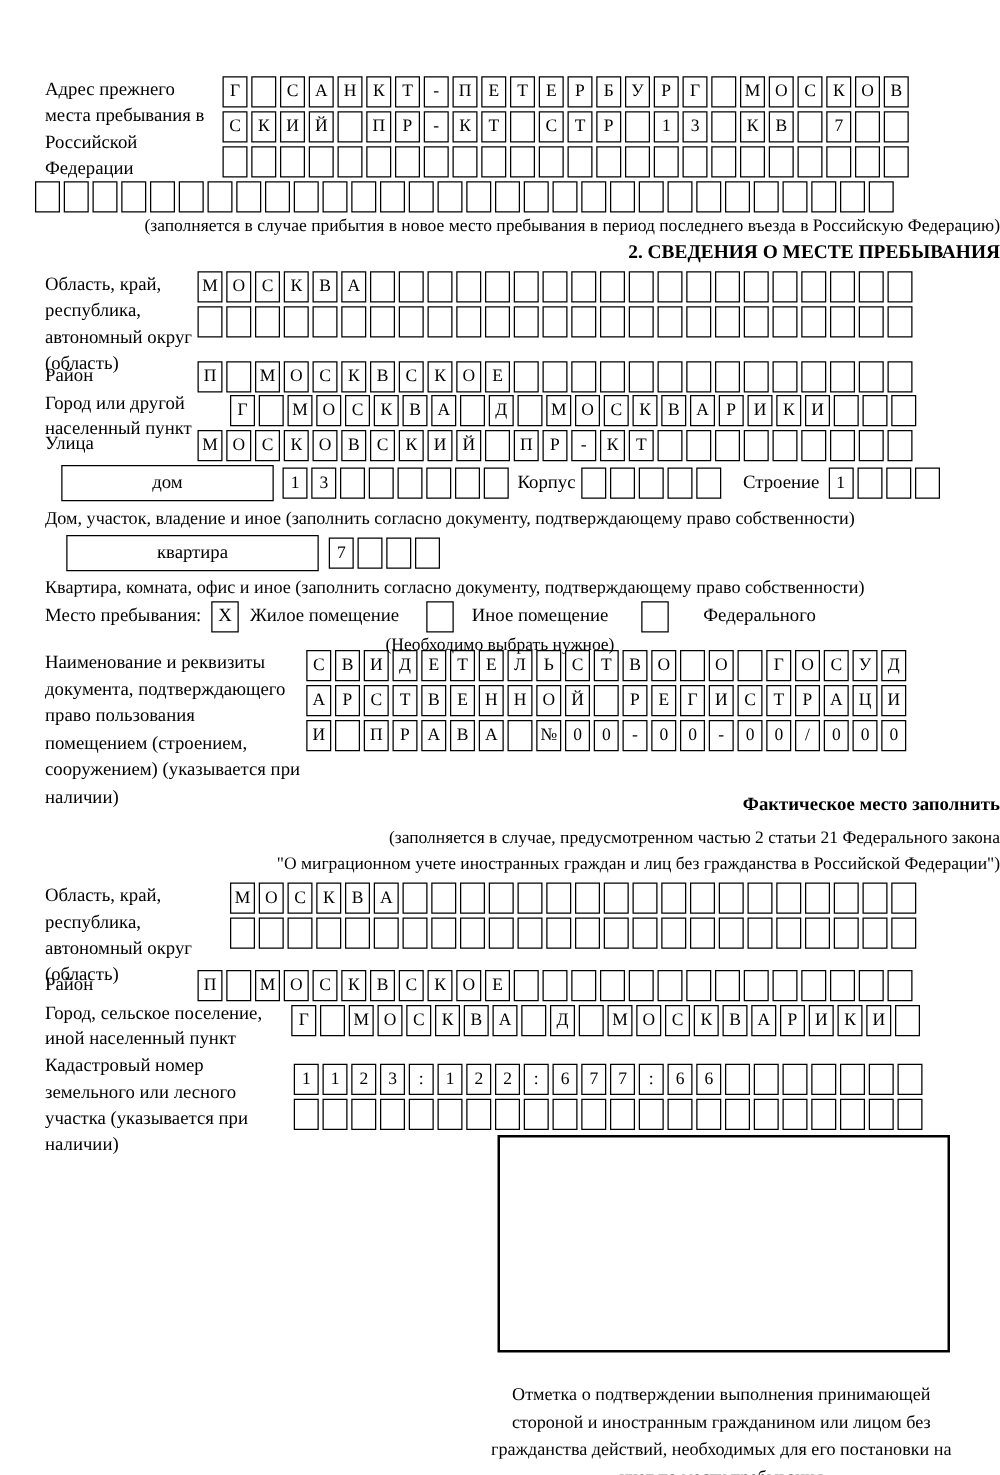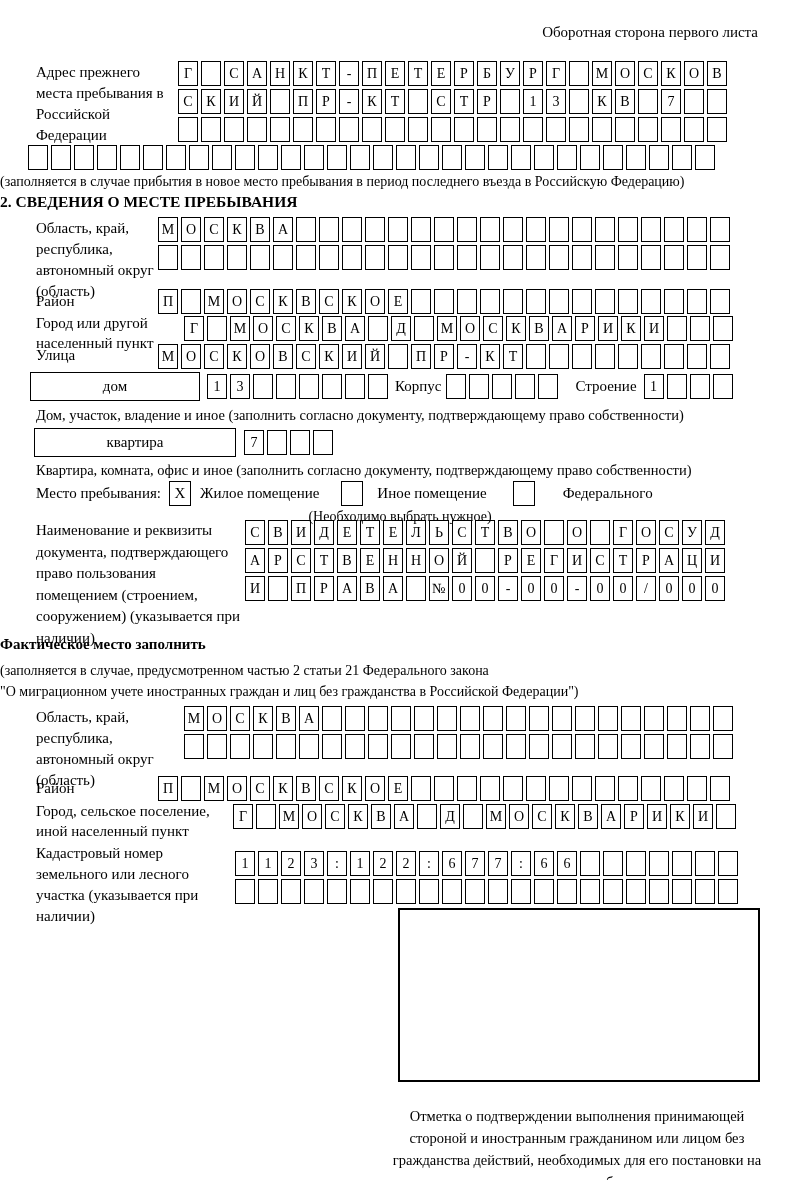--- a/index.html
+++ b/index.html
@@ -4,44 +4,43 @@
 <style>
   html,body { margin:0; padding:0; background:#fff; }
   .page {
     position:relative; width:800px; height:1180px; background:#ffffff;
     font-family:"Liberation Serif", serif; color:#000; overflow:hidden;
   }
   .b { position:absolute; }
   .lbl { font-size:15px; line-height:21px; }
   .cap { font-size:14px; line-height:18px; }
   .title { font-size:15.5px; font-weight:bold; }
-  .center { width:800px; left:0; text-align:left; }
+  .center { width:800px; left:0; text-align:right; }
   .cellrow { display:flex; }
   .cell {
     display:inline-block; width:18px; height:23px; margin-right:3px;
     border:1.5px solid #000; font-size:14px; line-height:23px;
     text-align:center; flex:0 0 auto;
   }
   .widebox {
     border:1.5px solid #000; height:27px; text-align:center;
-    font-size:15px; line-height:27px; flex:0 0 auto;
+    font-size:15px; line-height:27px; flex:0 0 auto;margin-left:19px;
   }
   .inlinerow { display:flex; align-items:center; }
   .checkbox {
     display:inline-block; width:20px; height:23px; border:1.5px solid #000;
     font-size:15px; line-height:23px; text-align:center; flex:0 0 auto;
   }
   .stampbox { border:2px solid #000; background:#fff; }
 </style>
 </head>
 <body>
 
 <div class="page">
 
-  <div class="b lbl" style="top:22px; right:42px;">Оборотная сторона первого листа</div>
 
   <div class="b lbl" style="top:62px; left:36px; width:140px;">Адрес прежнего места пребывания в Российской Федерации</div>
   <div class="b cellrow" style="top:61px; left:178px;">
       <span class="cell">Г</span>
       <span class="cell"></span>
       <span class="cell">С</span>
       <span class="cell">А</span>
       <span class="cell">Н</span>
       <span class="cell">К</span>
       <span class="cell">Т</span>

